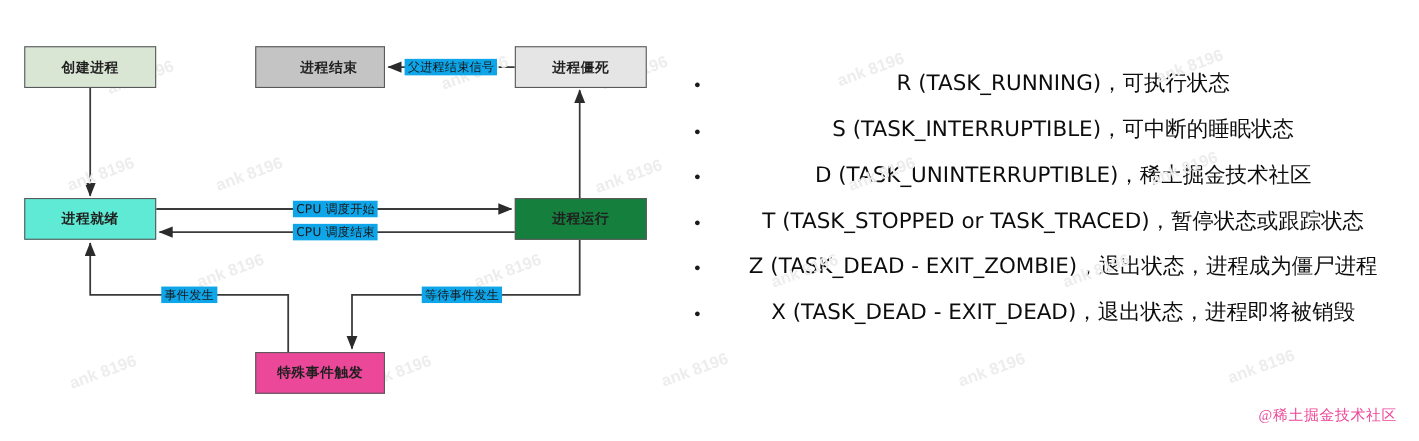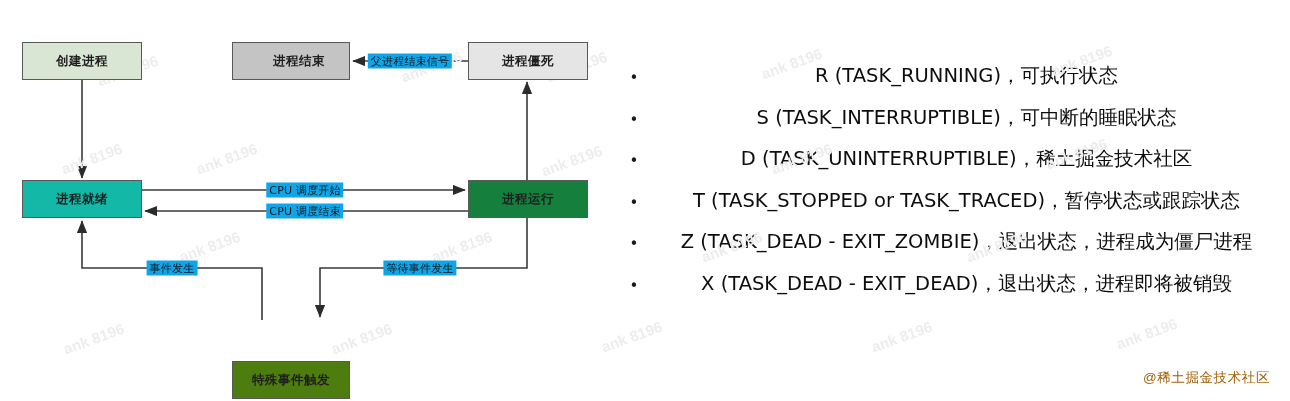--- a/index.html
+++ b/index.html
@@ -45,23 +45,23 @@
     font-size: 12.5px;
     letter-spacing: 0.5px;
     color: #1f1f1f;
     font-family: "DejaVu Sans", "Liberation Sans", sans-serif;
     font-weight: 600;
     z-index: 3;
   }
   .node-create  { left: 22px;  top: 42px;  width: 120px; height: 38px; background: #d9e6d4; }
   .node-end     { left: 232px; top: 42px;  width: 118px; height: 38px; background: #c4c4c4; padding-left: 16px; }
   .node-zombie  { left: 468px; top: 42px;  width: 120px; height: 38px; background: #e5e5e5; }
-  .node-ready   { left: 22px;  top: 180px; width: 120px; height: 38px; background: #14b8a6; }
+  .node-ready   { left: 22px;  top: 180px; width: 120px; height: 38px; background: #5eead4; }
   .node-running { left: 468px; top: 180px; width: 120px; height: 38px; background: #15803d; }
-  .node-event   { left: 232px; top: 320px; width: 118px; height: 38px; background: #4d7c0f; margin-top: 41px; }
+  .node-event   { left: 232px; top: 320px; width: 118px; height: 38px; background: #ec4899; }
 
   
   .edge-label {
     position: absolute;
     font-size: 11px;
     color: #171717;
     background: #0ea5e9;
     padding: 0 3px;
     white-space: nowrap;
     font-family: "DejaVu Sans", "Liberation Sans", sans-serif;
@@ -116,23 +116,23 @@
     transform: rotate(-20deg);
     user-select: none;
     pointer-events: none;
     z-index: 1;
     font-weight: 700;
   }
   .wm-brand {
     position: absolute;
     right: 20px;
     bottom: 14px;
-    color: #a16207;
+    color: #ec4899;
     font-size: 13.5px;
-    font-family: Liberation Sans, sans-serif;
+    font-family: Liberation Serif, serif;
     letter-spacing: 0.6px;
     z-index: 5;
   }
 </style>
 </head>
 <body>
 
 <div class="canvas">
 
   <div class="wm" style="left:96px;  top:62px;">ank 8196</div>

